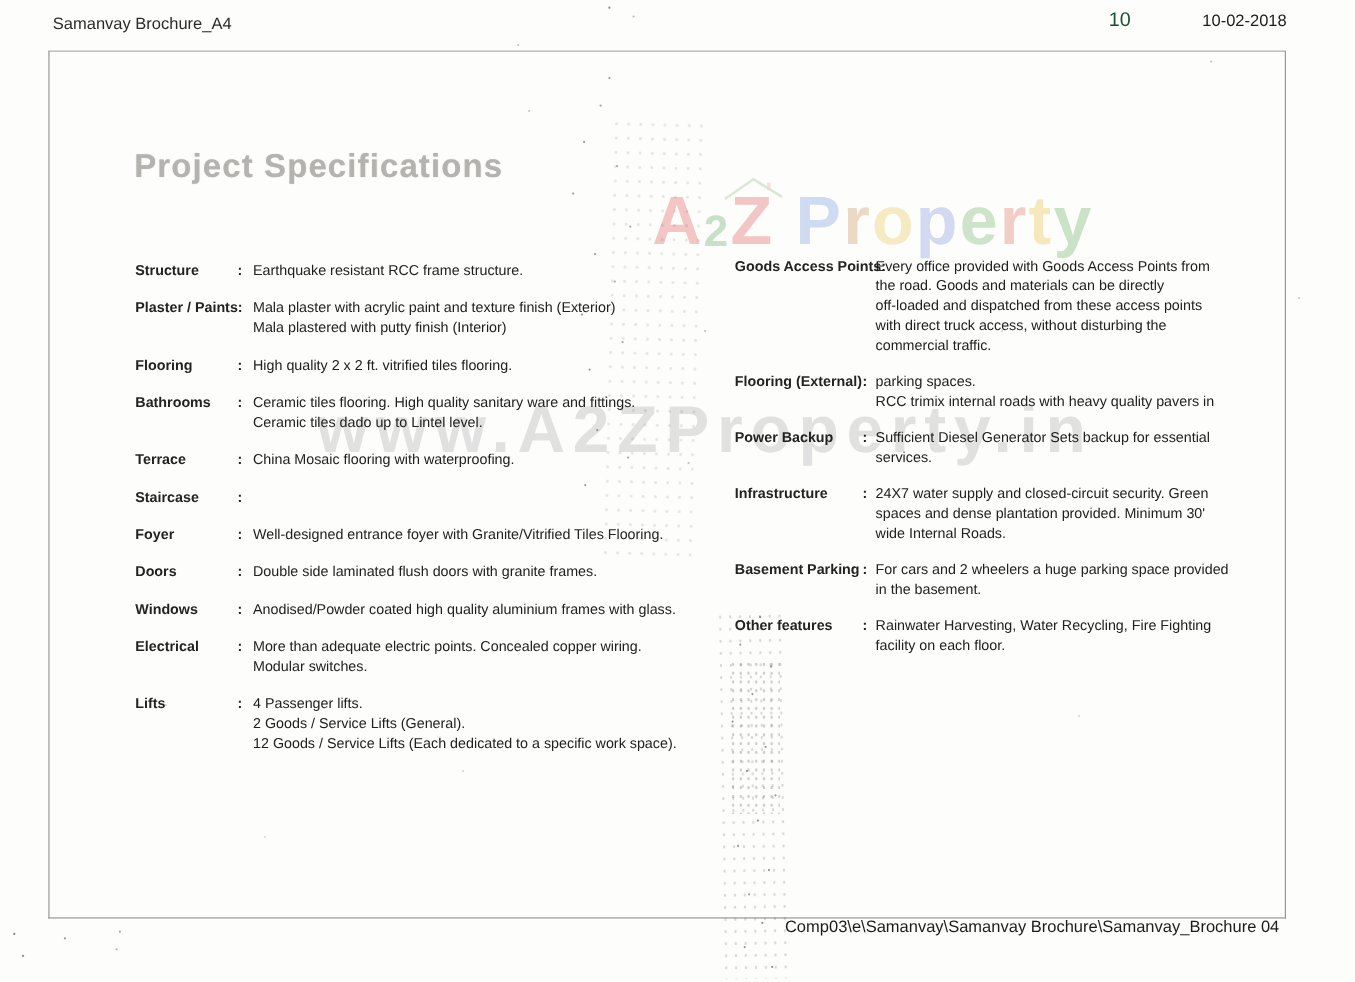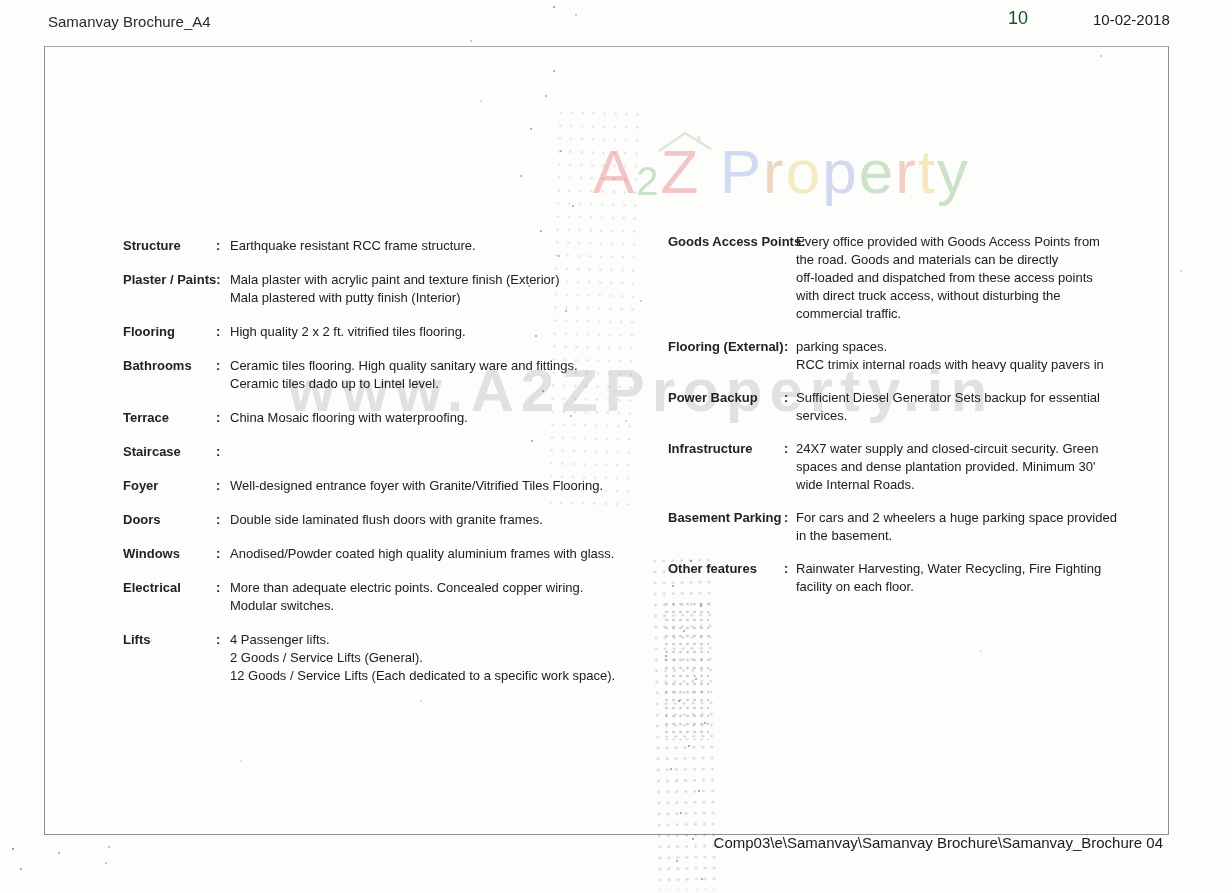--- a/index.html
+++ b/index.html
@@ -26,22 +26,22 @@
   
   .spec-title{
     position:absolute;left:77px;top:88px;
     font-size:30px;font-weight:bold;letter-spacing:1px;
     color:#b5b3af;
     text-shadow:0 0 1px rgba(200,198,194,.9);
   }
 
   
   .wm-brand{
-    position:absolute;left:548px;top:94px;
-    font-size:62px;font-weight:normal;line-height:62px;letter-spacing:2px;
+    position:absolute;left:548px;top:124px;
+    font-size:62px;font-weight:bold;line-height:62px;letter-spacing:2px;
     opacity:.62;white-space:nowrap;text-align:right;
   }
   .wm-brand .brand-small{font-size:40px;vertical-align:-2px;}
   .wm-house{position:absolute;left:62px;top:-12px;opacity:.75;}
 
   
   .wm-url{
     position:absolute;left:243px;top:314px;
     font-size:60px;font-weight:bold;letter-spacing:7px;line-height:60px;
     color:rgba(148,148,148,.26);white-space:nowrap;
@@ -96,20 +96,21 @@
 </style>
 </head>
 <body>
 
 <div class="doc-title">Samanvay Brochure_A4</div>
 <div class="page-number">10</div>
 <div class="doc-date">10-02-2018</div>
 
 <div class="page-frame">
 
+  <div class="spec-title">Project Specifications</div>
 
   <div class="wm-brand">
     <span id="brand-letters"><span style="color: rgb(237, 163, 163);">A</span><span class="brand-small" style="color: rgb(169, 207, 169);">2</span><span style="color: rgb(237, 163, 163);">Z</span><span> </span><span style="color: rgb(180, 199, 234);">P</span><span style="color: rgb(226, 194, 160);">r</span><span style="color: rgb(242, 223, 159);">o</span><span style="color: rgb(185, 195, 234);">p</span><span style="color: rgb(177, 212, 171);">e</span><span style="color: rgb(234, 179, 165);">r</span><span style="color: rgb(242, 220, 150);">t</span><span style="color: rgb(172, 210, 164);">y</span></span>
     <svg class="wm-house" width="70" height="26" viewBox="0 0 70 26">
       <polyline points="4,22 30,4 56,20" fill="none" stroke="#9fc39b" stroke-width="2.2" opacity="0.8"></polyline>
       <line x1="44" y1="7" x2="44" y2="14" stroke="#e3a9a9" stroke-width="3" opacity="0.7"></line>
     </svg>
   </div>
 
   <div class="wm-url">www.A2ZProperty.in</div>

